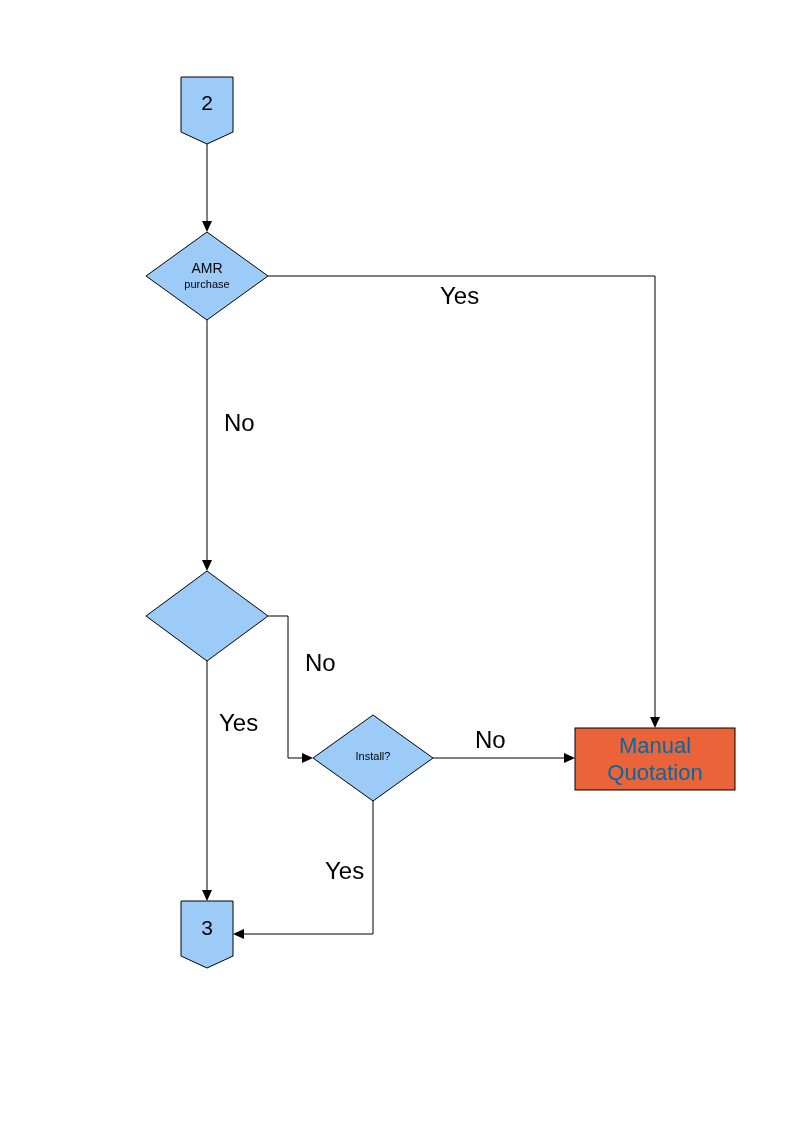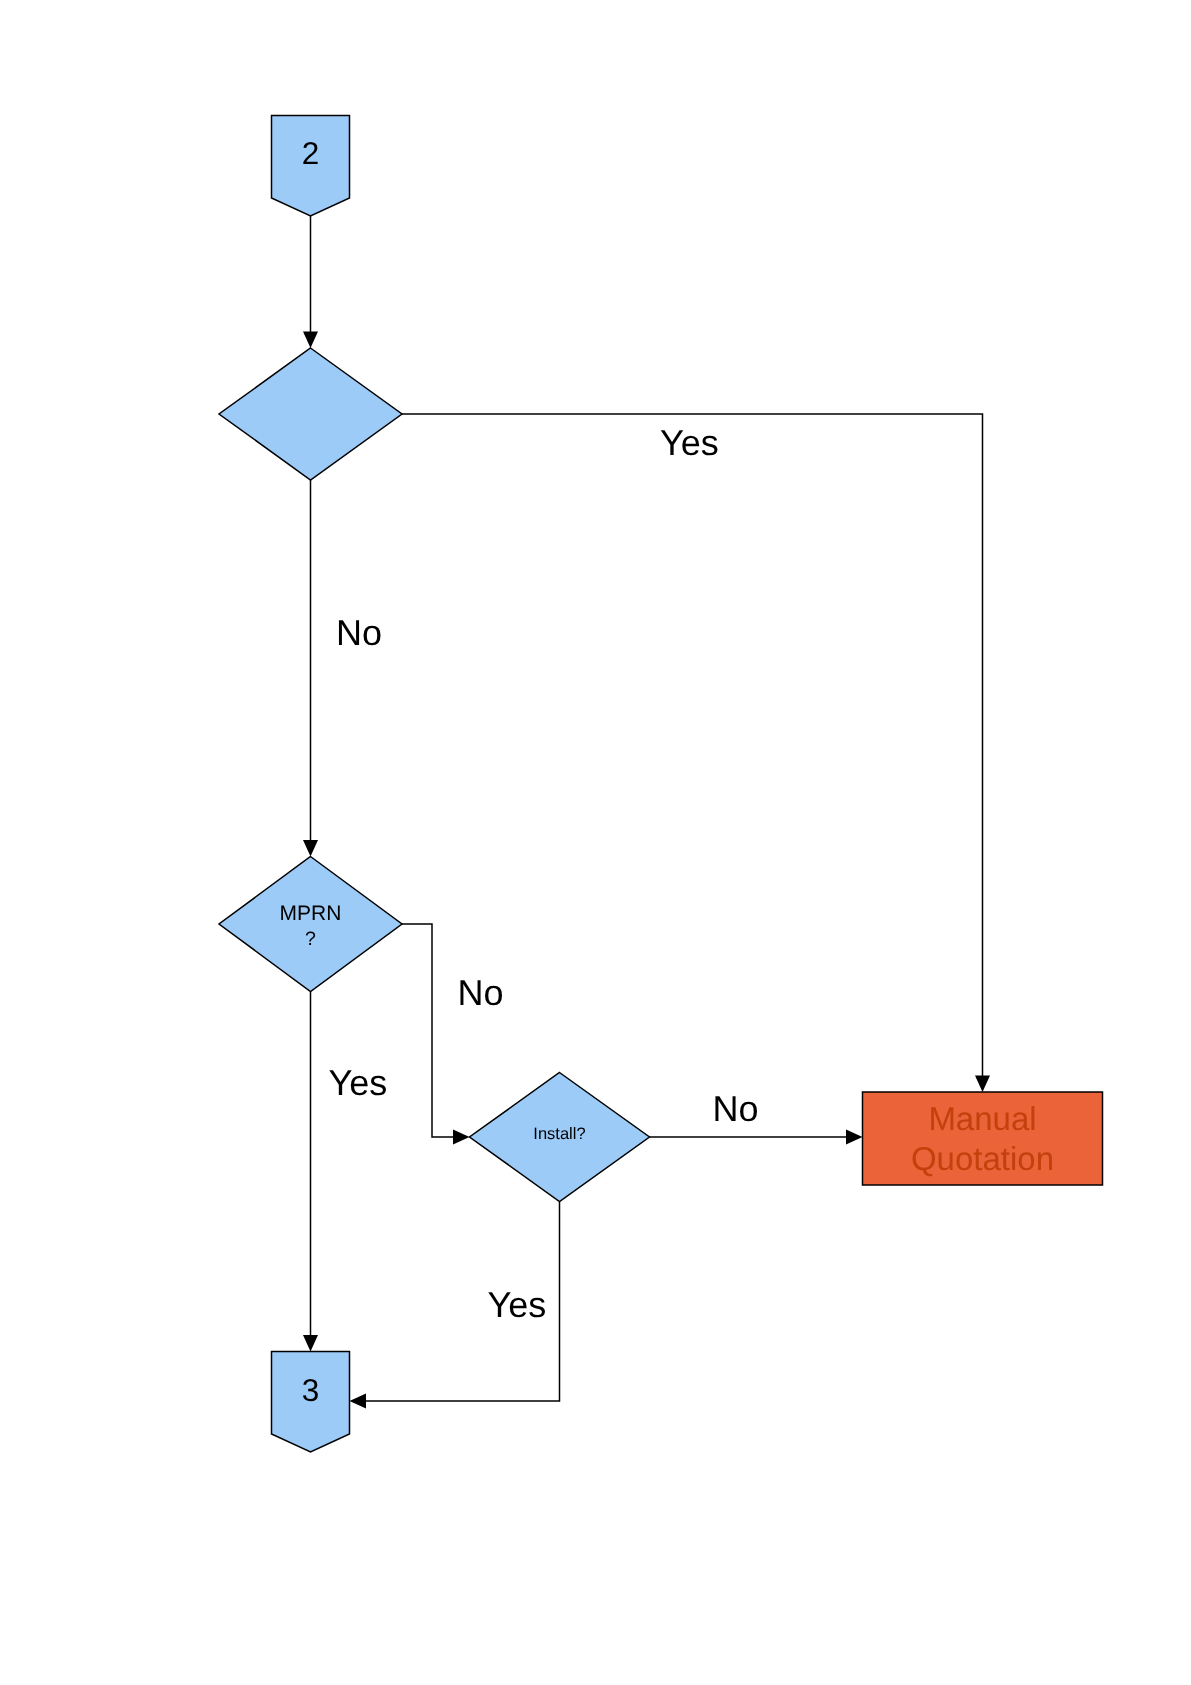--- a/index.html
+++ b/index.html
@@ -45,21 +45,21 @@
     left: 575px;
     top: 728px;
     width: 160px;
     height: 62px;
     display: flex;
     align-items: center;
     justify-content: center;
     text-align: center;
     font-size: 22px;
     line-height: 1.25;
-    color: #c2410c;
+    color: #0369a1;
     white-space: normal;
   }
 </style>
 </head>
 <body>
 
 <div class="canvas">
 
   <svg width="794" height="1123" viewBox="0 0 794 1123">
 
@@ -86,25 +86,25 @@
     <polygon points="181,77 233,77 233,132 207,144 181,132" stroke="#000000" stroke-width="1" fill="#9CCBF8"></polygon>
     <polygon points="207,232 268,276 207,320 146,276" stroke="#000000" stroke-width="1" fill="#9CCBF8"></polygon>
     <polygon points="207,571 268,616 207,661 146,616" stroke="#000000" stroke-width="1" fill="#9CCBF8"></polygon>
     <polygon points="373,715 433,758 373,801 313,758" stroke="#000000" stroke-width="1" fill="#9CCBF8"></polygon>
     <rect x="575" y="728" width="160" height="62" stroke="#000000" stroke-width="1" fill="#EB6338"></rect>
     <polygon points="181,901 233,901 233,956 207,968 181,956" stroke="#000000" stroke-width="1" fill="#9CCBF8"></polygon>
   </svg>
 
   <div class="lbl connector-lbl" style="left:181px; top:91px; width:52px;">2</div>
 
+  <div class="lbl node-lbl" style="left:147px; top:260px; width:120px;">
+    <span class="diamond-lbl-main">AMR</span>
+    <span class="diamond-lbl-sub">purchase</span>
+  </div>
 
-  <div class="lbl node-lbl" style="left:147px; top:600px; width:120px;">
-    <span class="diamond-lbl-main">MPRN</span>
-    <span class="diamond-lbl-q">?</span>
-  </div>
 
   <div class="lbl node-lbl" style="left:313px; top:750px; width:120px; font-size:11px;">Install?</div>
 
   <div class="manual-lbl">Manual Quotation</div>
 
   <div class="lbl connector-lbl" style="left:181px; top:916px; width:52px;">3</div>
 
   <div class="lbl edge-lbl" style="left:440px; top:282px;">Yes</div>
 
   <div class="lbl edge-lbl" style="left:224px; top:409px;">No</div>

